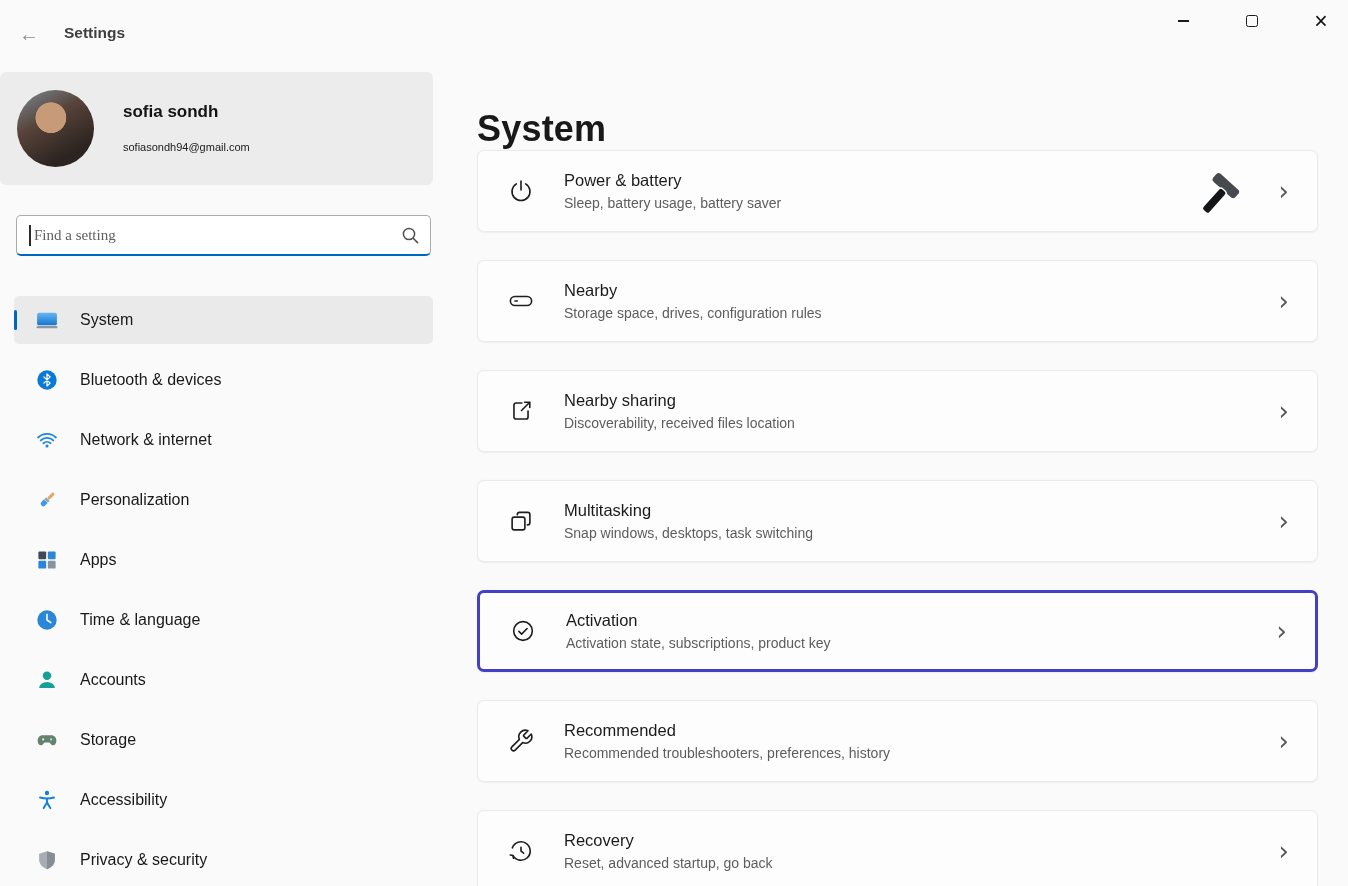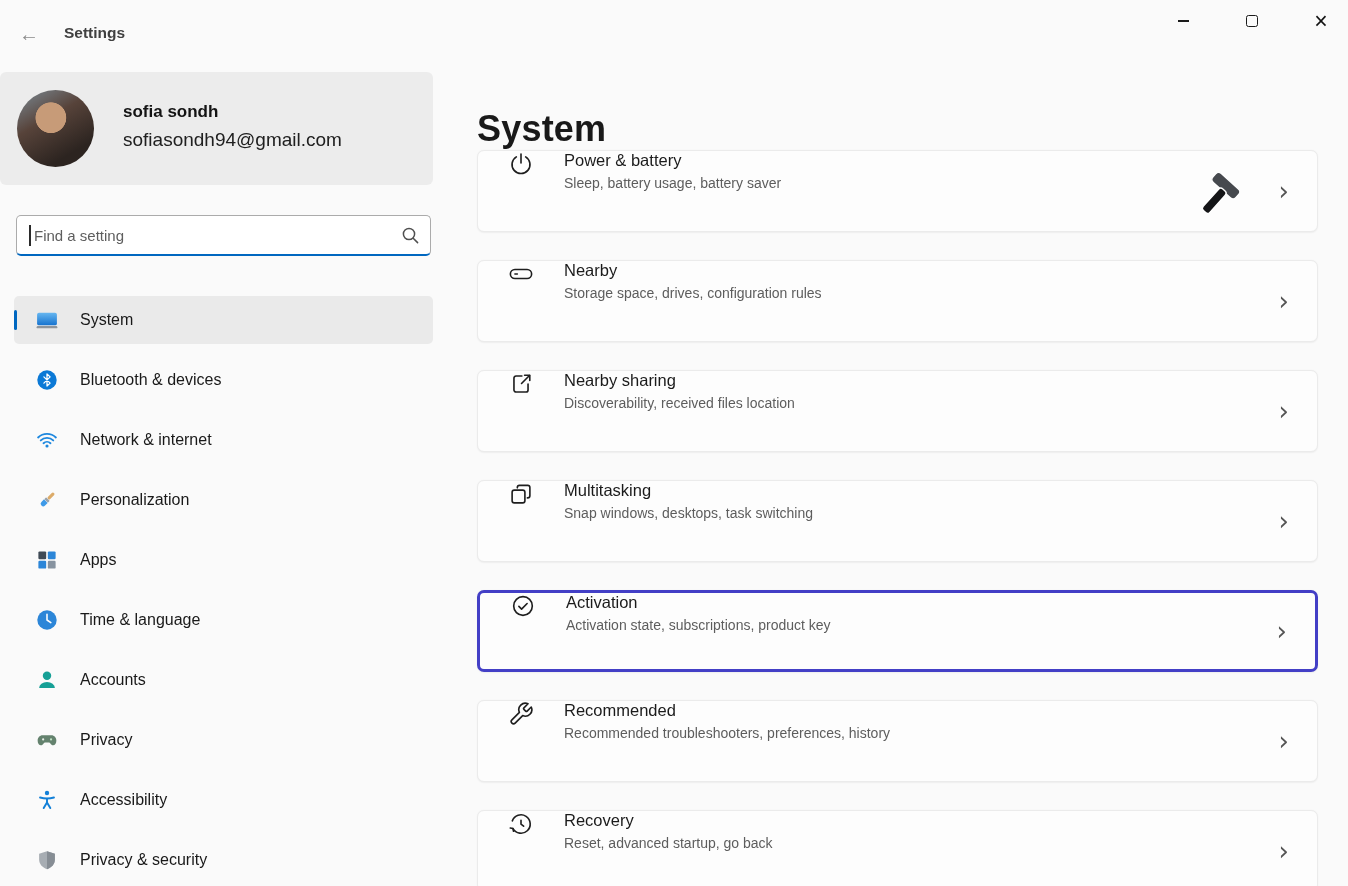--- a/index.html
+++ b/index.html
@@ -23,43 +23,43 @@
   
   .sidebar{position:absolute;left:0;top:60px;width:433px;bottom:0;}
   .profile-card{position:absolute;left:0;top:12px;width:433px;height:113px;background:#ececec;border-radius:6px;text-decoration:underline;}
   .avatar{position:absolute;left:17px;top:18px;width:77px;height:77px;border-radius:50%;
     background:
       radial-gradient(circle at 44% 36%, #c79b78 0 23%, rgba(0,0,0,0) 24%),
       linear-gradient(150deg,#7c8b95 0%,#57433a 38%,#2c2420 78%);
   }
   .profile-text{position:absolute;left:123px;top:30px;}
   .profile-name{font-size:17px;font-weight:700;color:#141414;}
-  .profile-email{font-size:19px;color:#202020;margin-top:7px;}
+  .profile-email{font-size:11px;color:#202020;margin-top:19px;}
   .search-wrap{position:absolute;left:16px;top:155px;width:415px;height:41px;}
   .search-input{width:100%;height:100%;box-sizing:border-box;background:#fff;
     border:1px solid #ababab;border-bottom:2px solid #0067c0;border-radius:5px;
     padding:0 40px 0 17px;font-size:15px;color:#191919;outline:none;
-    font-family:Liberation Sans, sans-serif;}
+    font-family:Liberation Serif, serif;}
   .search-input::placeholder{color:#5e5e5e;opacity:1;}
   .text-caret{position:absolute;left:13px;top:10px;width:1.5px;height:21px;background:#2b2b2b;}
   .search-icon{position:absolute;right:11px;top:10px;width:20px;height:20px;}
   .nav{position:absolute;left:14px;top:236px;width:419px;}
   .nav-item{position:relative;height:48px;margin-bottom:12px;display:flex;align-items:center;
     padding-left:22px;border-radius:5px;box-sizing:border-box;}
   .nav-item.selected{background:#eaeaea;}
   .accent-bar{position:absolute;left:0;top:14px;width:3px;height:20px;border-radius:2px;background:#0067c0;}
   .nav-icon{width:22px;height:22px;margin-right:22px;flex:0 0 auto;}
   .nav-icon svg{width:22px;height:22px;display:block;}
   .nav-label{font-size:16px;color:#191919;white-space:nowrap;}
   
   .main{position:absolute;left:477px;top:0;width:871px;height:886px;}
   .page-title{position:absolute;left:0;top:84px;font-size:36px;font-weight:700;color:#191919;letter-spacing:0.2px;}
   .cards{position:absolute;left:0;top:150px;width:841px;}
   .card{position:relative;height:82px;margin-bottom:28px;background:#fdfdfd;
-    border:1px solid #ebebeb;border-radius:7px;display:flex;
+    border:1px solid #ebebeb;border-radius:7px;display:flex;align-items:center;
     padding:0 64px 0 30px;box-sizing:border-box;box-shadow:0 0.5px 1.5px rgba(0,0,0,0.05);}
   .card.highlighted{border:3px solid #433fc6;}
   .card-icon{width:26px;height:26px;margin-right:30px;flex:0 0 auto;color:#1e1e1e;}
   .card-icon svg{width:26px;height:26px;display:block;}
   .card-title{font-size:16.5px;color:#1b1b1b;margin-bottom:5px;}
   .card-sub{font-size:14px;color:#5d5d5d;}
   .chevron{position:absolute;right:28px;top:50%;transform:translateY(-50%);
     font-size:26px;color:#555;font-family:"DejaVu Sans",sans-serif;line-height:1;}
   .hammer-cursor{position:absolute;left:1193px;top:170px;width:52px;height:54px;z-index:9;}
 </style>
@@ -190,21 +190,21 @@
     </div>
 
     <div class="nav-item">
       <span class="nav-icon">
         <svg viewBox="0 0 24 24">
           <path d="M7.2 6.8h9.6c3.2 0 5.4 2.6 5.4 6 0 2.9-1.5 4.9-3.5 4.9-1.3 0-2.2-.8-3-2-.5-.8-1.1-1-2-1H10.3c-.9 0-1.5.2-2 1-.8 1.2-1.7 2-3 2-2 0-3.5-2-3.5-4.9 0-3.4 2.2-6 5.4-6z" fill="#64826e"></path>
           <circle cx="7.8" cy="11.4" r="1.2" fill="#e9efe9"></circle>
             <circle cx="16.4" cy="11.4" r="1.2" fill="#bfe3c4"></circle>
         </svg>
       </span>
-      <span class="nav-label">Privacy</span>
+      <span class="nav-label">Storage</span>
     </div>
 
     <div class="nav-item">
       <span class="nav-icon">
         <svg viewBox="0 0 24 24" fill="none" stroke="#1380d8" stroke-width="2.1" stroke-linecap="round" stroke-linejoin="round">
           <circle cx="12" cy="4.4" r="2.4" fill="#1380d8" stroke="none"></circle>
           <path d="M4.4 9.3c5 1.5 10.2 1.5 15.2 0"></path>
             <path d="M12 10.6v4.2"></path>
           <path d="M12 14.8l-3.6 6"></path>
             <path d="M12 14.8l3.6 6"></path>

